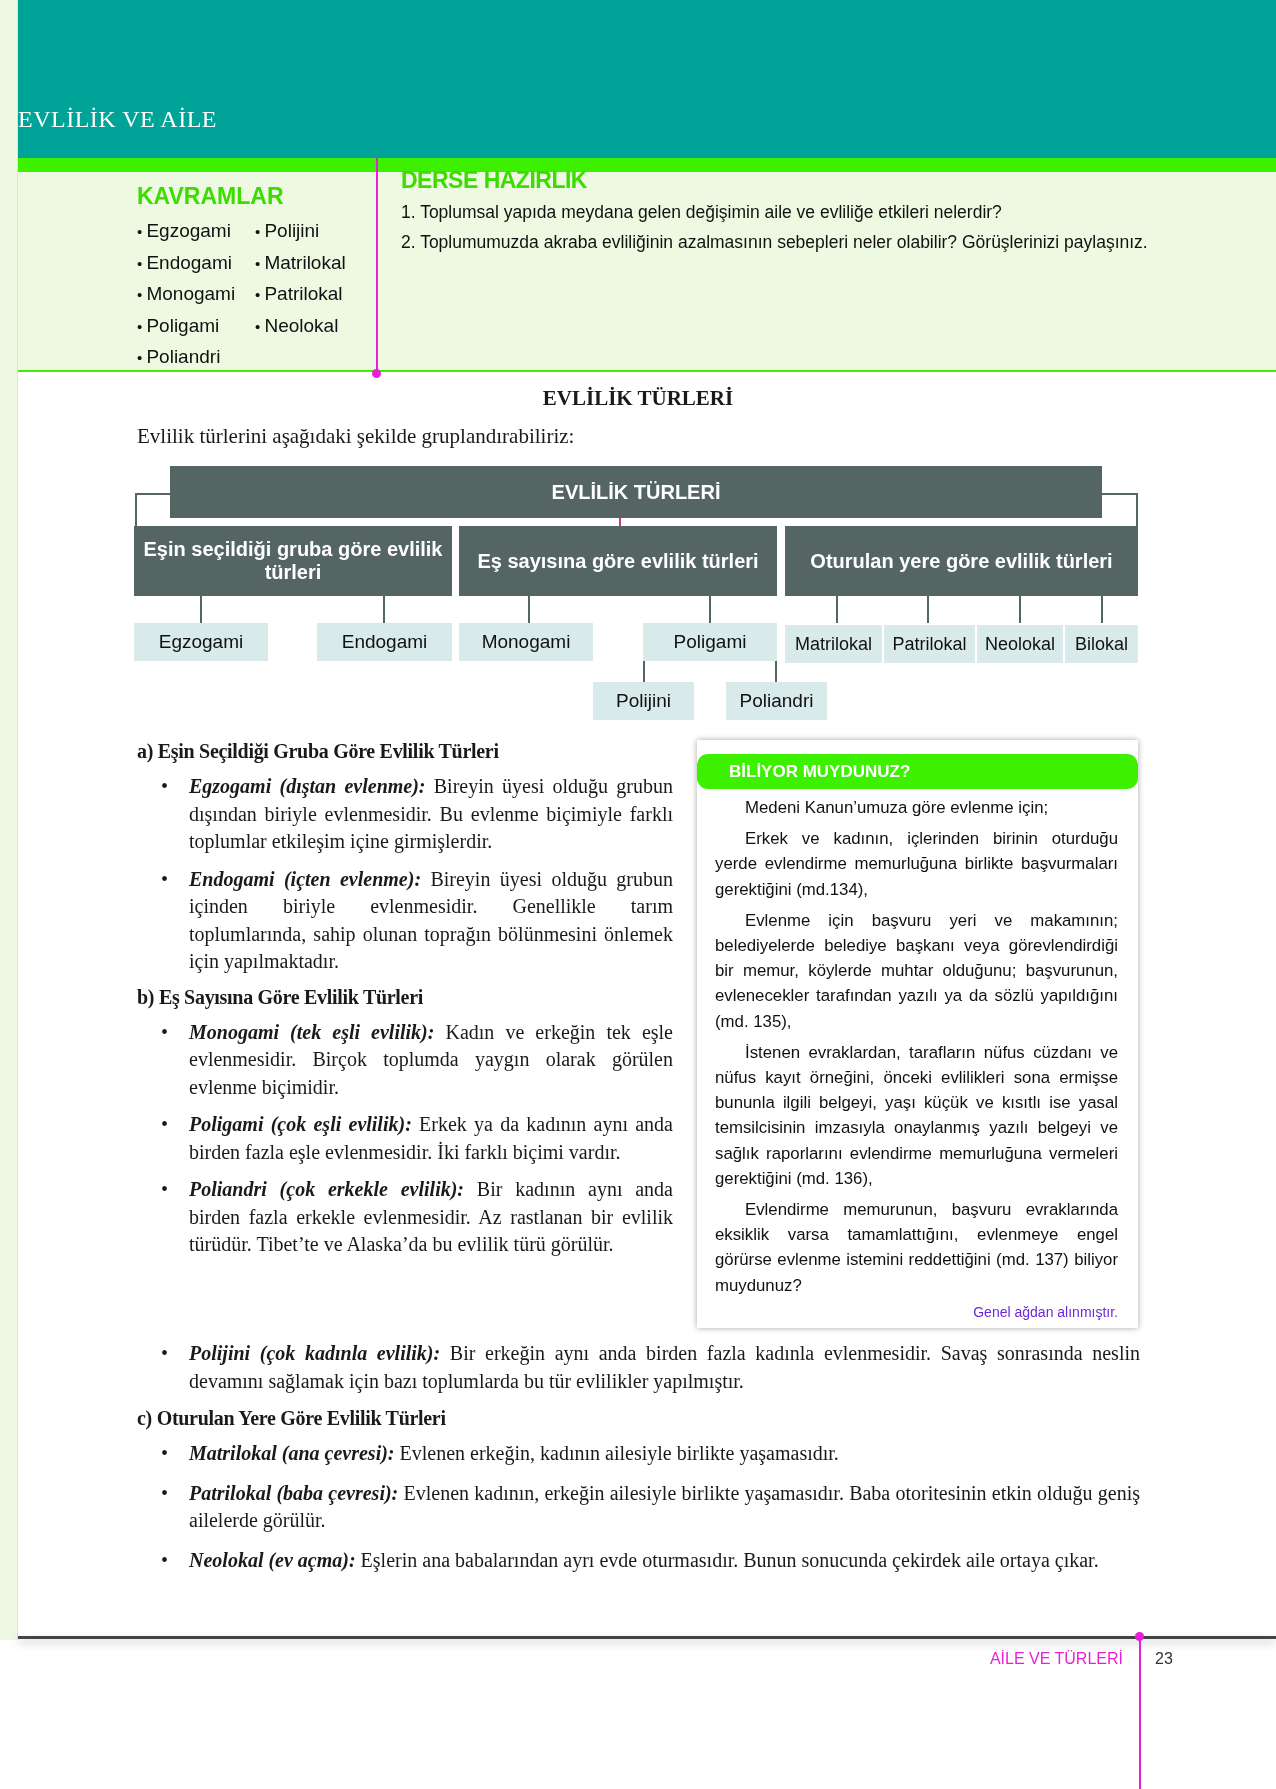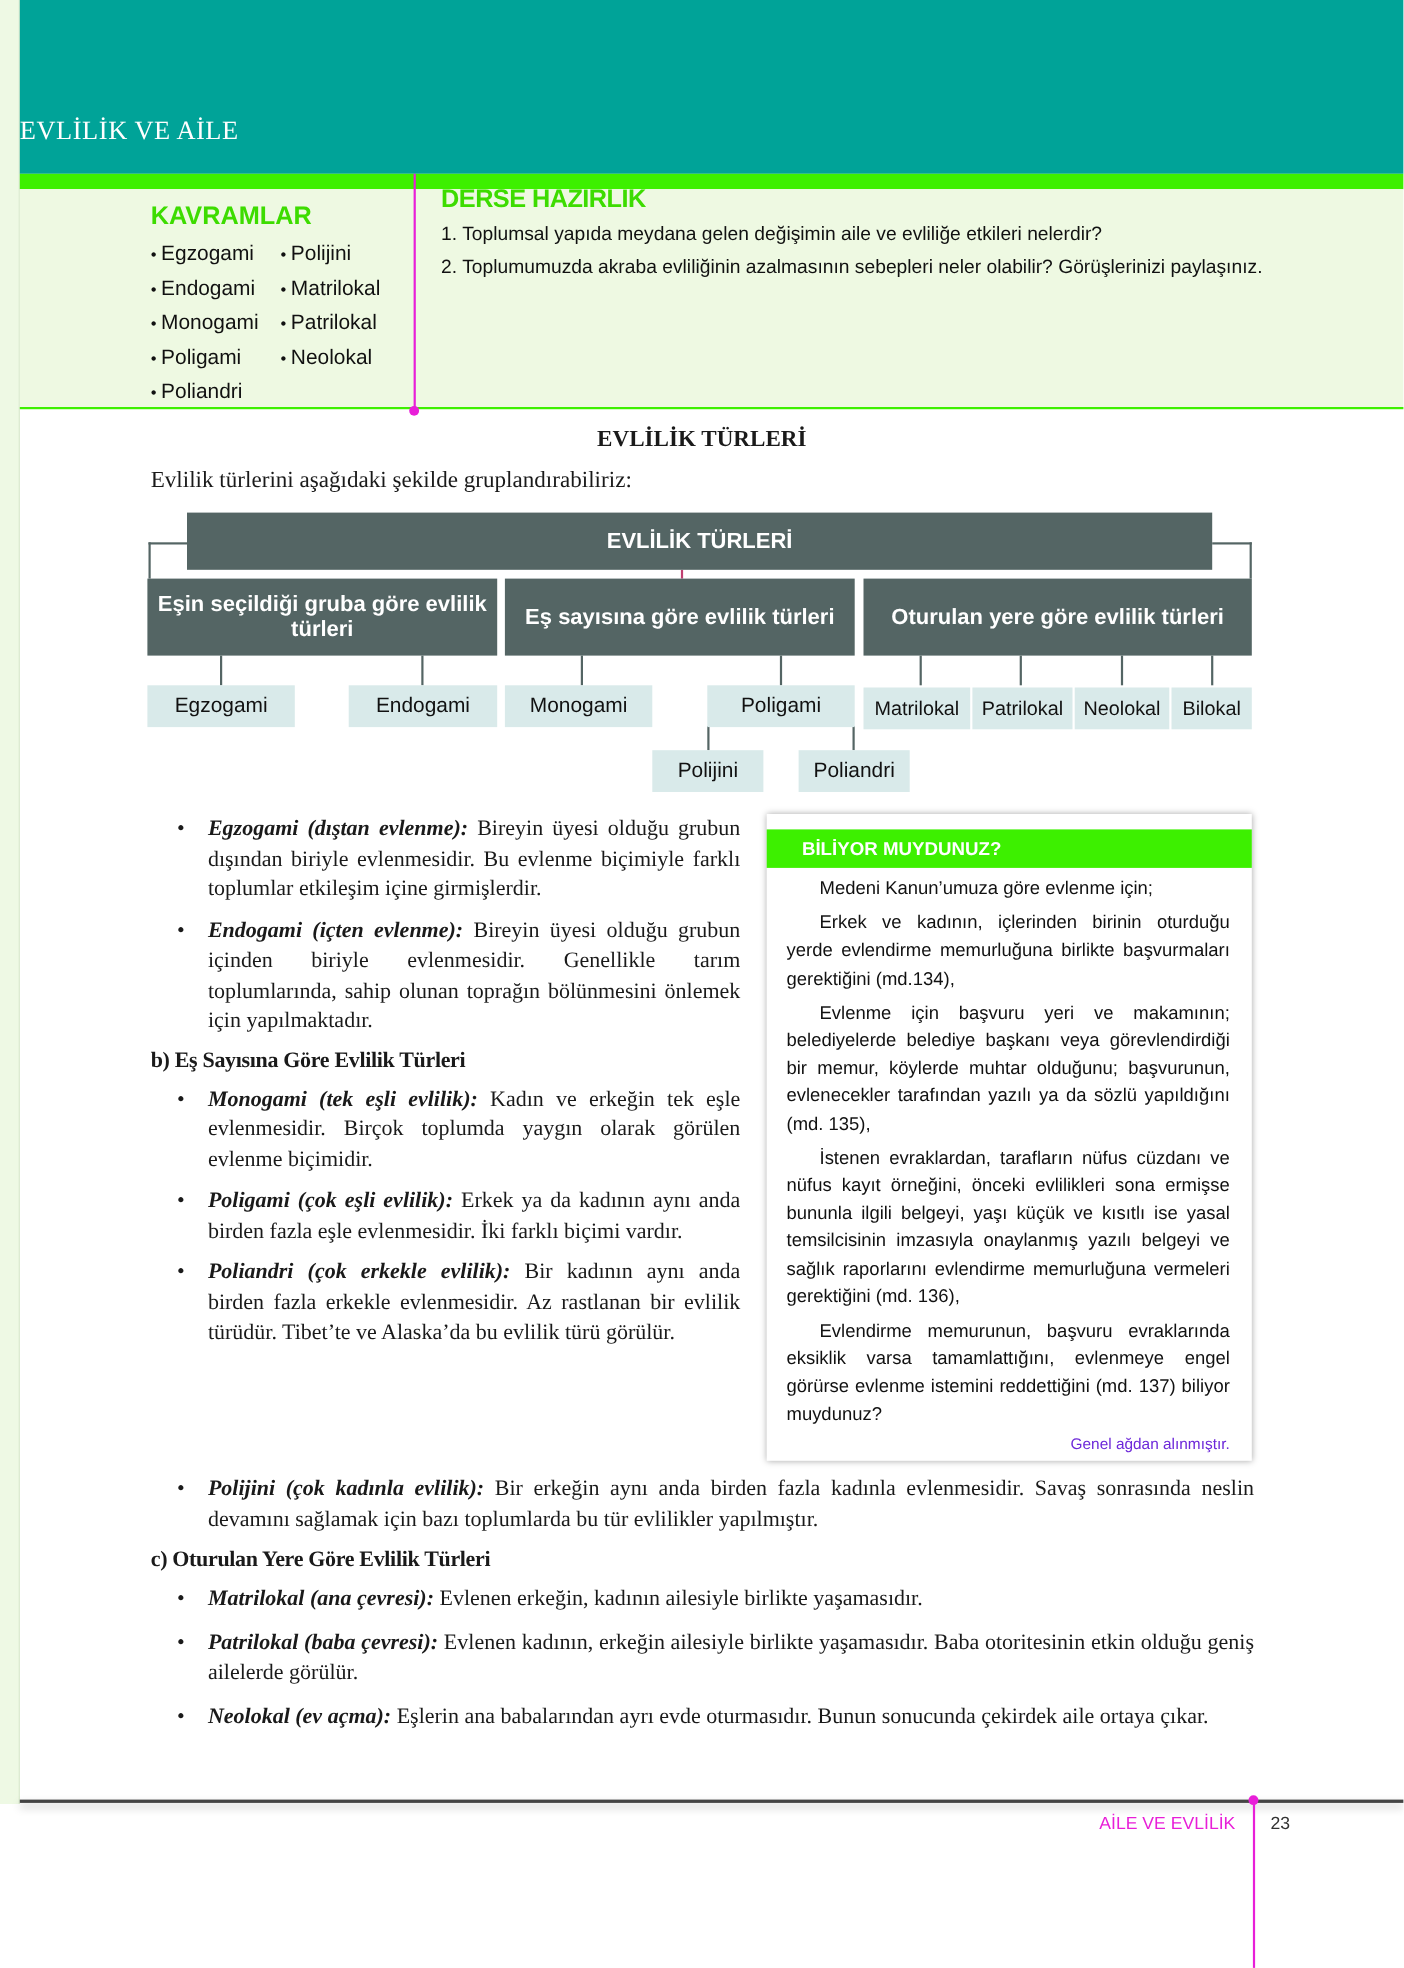--- a/index.html
+++ b/index.html
@@ -37,21 +37,21 @@
   .ln { position: absolute; background: #546564; }
 
   
   .col-left { position: absolute; left: 137px; top: 740px; width: 536px; }
   .h3 { font-weight: bold; font-size: 20px; margin-bottom: 10px; letter-spacing: -0.3px; }
   .bullet { position: relative; padding-left: 52px; font-size: 20px; line-height: 27.5px; text-align: justify; margin-bottom: 10px; }
   .bullet .dot { position: absolute; left: 24px; top: 0; }
   .bullet .term { font-weight: bold; font-style: italic; }
 
   .info { position: absolute; left: 697px; top: 740px; width: 441px; height: 588px; background: #fff; box-shadow: 0 0 6px rgba(0,0,0,0.35); font-family: "Liberation Sans", sans-serif; }
-  .info-head { margin: 14px 0 0 0; height: 35px; background: #3df000; color: #fff; font-weight: bold; font-size: 17px; padding-left: 32px; display: flex; align-items: center; }
+  .info-head { margin: 14px 0 0 0; height: 35px; background: #3df000; color: #fff; font-weight: bold; font-size: 17px; padding-left: 32px; display: flex; align-items: center; border-radius: 11px; }
   .info-body { padding: 6px 20px 0 18px; }
   .info-p { font-size: 16.8px; line-height: 25.2px; text-align: justify; text-indent: 30px; margin-bottom: 6px; color: #111; }
   .info-src { text-align: right; font-size: 14px; color: #6d28d9; margin-top: 2px; }
 
   .full { position: absolute; left: 137px; top: 1340px; width: 1003px; }
   .full .bullet { font-size: 20px; line-height: 27.5px; margin-bottom: 12px; }
 
   .footer-line { position: absolute; left: 18px; top: 1636px; width: 1258px; height: 3px; background: #444; box-shadow: 0 4px 8px rgba(0,0,0,0.25); }
   .footer-vline { position: absolute; left: 1139px; top: 1635px; width: 2px; height: 154px; background: #e81fd8; }
   .footer-dot { position: absolute; left: 1135px; top: 1632px; width: 9px; height: 9px; border-radius: 50%; background: #e81fd8; }
@@ -127,20 +127,21 @@
   <div class="dg-leaf" style="left:643px;top:623px;width:134px;">Poligami</div>
   <div class="dg-leaf" style="left:785px;top:623px;width:97px;font-size:18px;top:625px;">Matrilokal</div>
   <div class="dg-leaf" style="left:884px;top:625px;width:91px;font-size:18px;">Patrilokal</div>
   <div class="dg-leaf" style="left:977px;top:625px;width:86px;font-size:18px;">Neolokal</div>
   <div class="dg-leaf" style="left:1065px;top:625px;width:73px;font-size:18px;">Bilokal</div>
   <div class="dg-leaf" style="left:593px;top:682px;width:101px;">Polijini</div>
   <div class="dg-leaf" style="left:726px;top:682px;width:101px;">Poliandri</div>
 </div>
 
 <div class="col-left">
+  <div class="h3">a) Eşin Seçildiği Gruba Göre Evlilik Türleri</div>
   <div class="bullet"><span class="dot">•</span><span class="term">Egzogami (dıştan evlenme):</span><span> Bireyin üyesi olduğu grubun dışından biriyle evlenmesidir. Bu evlenme biçimiyle farklı toplumlar etkileşim içine girmişlerdir.</span></div>
   <div class="bullet"><span class="dot">•</span><span class="term">Endogami (içten evlenme):</span><span> Bireyin üyesi olduğu grubun içinden biriyle evlenmesidir. Genellikle tarım toplumlarında, sahip olunan toprağın bölünmesini önlemek için yapılmaktadır.</span></div>
 
   <div class="h3" style="margin-top:0;">b) Eş Sayısına Göre Evlilik Türleri</div>
   <div class="bullet"><span class="dot">•</span><span class="term">Monogami (tek eşli evlilik):</span><span> Kadın ve erkeğin tek eşle evlenmesidir. Birçok toplumda yaygın olarak görülen evlenme biçimidir.</span></div>
   <div class="bullet"><span class="dot">•</span><span class="term">Poligami (çok eşli evlilik):</span><span> Erkek ya da kadının aynı anda birden fazla eşle evlenmesidir. İki farklı biçimi vardır.</span></div>
   <div class="bullet"><span class="dot">•</span><span class="term">Poliandri (çok erkekle evlilik):</span><span> Bir kadının aynı anda birden fazla erkekle evlenmesidir. Az rastlanan bir evlilik türüdür. Tibet’te ve Alaska’da bu evlilik türü görülür.</span></div>
 </div>
 
 <div class="info">
@@ -159,14 +160,14 @@
   <div class="bullet"><span class="dot">•</span><span class="term">Polijini (çok kadınla evlilik):</span><span> Bir erkeğin aynı anda birden fazla kadınla evlenmesidir. Savaş sonrasında neslin devamını sağlamak için bazı toplumlarda bu tür evlilikler yapılmıştır.</span></div>
   <div class="h3" style="margin-top:2px;">c) Oturulan Yere Göre Evlilik Türleri</div>
   <div class="bullet"><span class="dot">•</span><span class="term">Matrilokal (ana çevresi):</span><span> Evlenen erkeğin, kadının ailesiyle birlikte yaşamasıdır.</span></div>
   <div class="bullet"><span class="dot">•</span><span class="term">Patrilokal (baba çevresi):</span><span> Evlenen kadının, erkeğin ailesiyle birlikte yaşamasıdır. Baba otoritesinin etkin olduğu geniş ailelerde görülür.</span></div>
   <div class="bullet"><span class="dot">•</span><span class="term">Neolokal (ev açma):</span><span> Eşlerin ana babalarından ayrı evde oturmasıdır. Bunun sonucunda çekirdek aile ortaya çıkar.</span></div>
 </div>
 
 <div class="footer-line"></div>
 <div class="footer-vline"></div>
 <div class="footer-dot"></div>
-<div class="footer-label">AİLE VE EVLİLİK</div>
+<div class="footer-label">AİLE VE TÜRLERİ</div>
 <div class="footer-page">23</div>
 
 </body></html>

